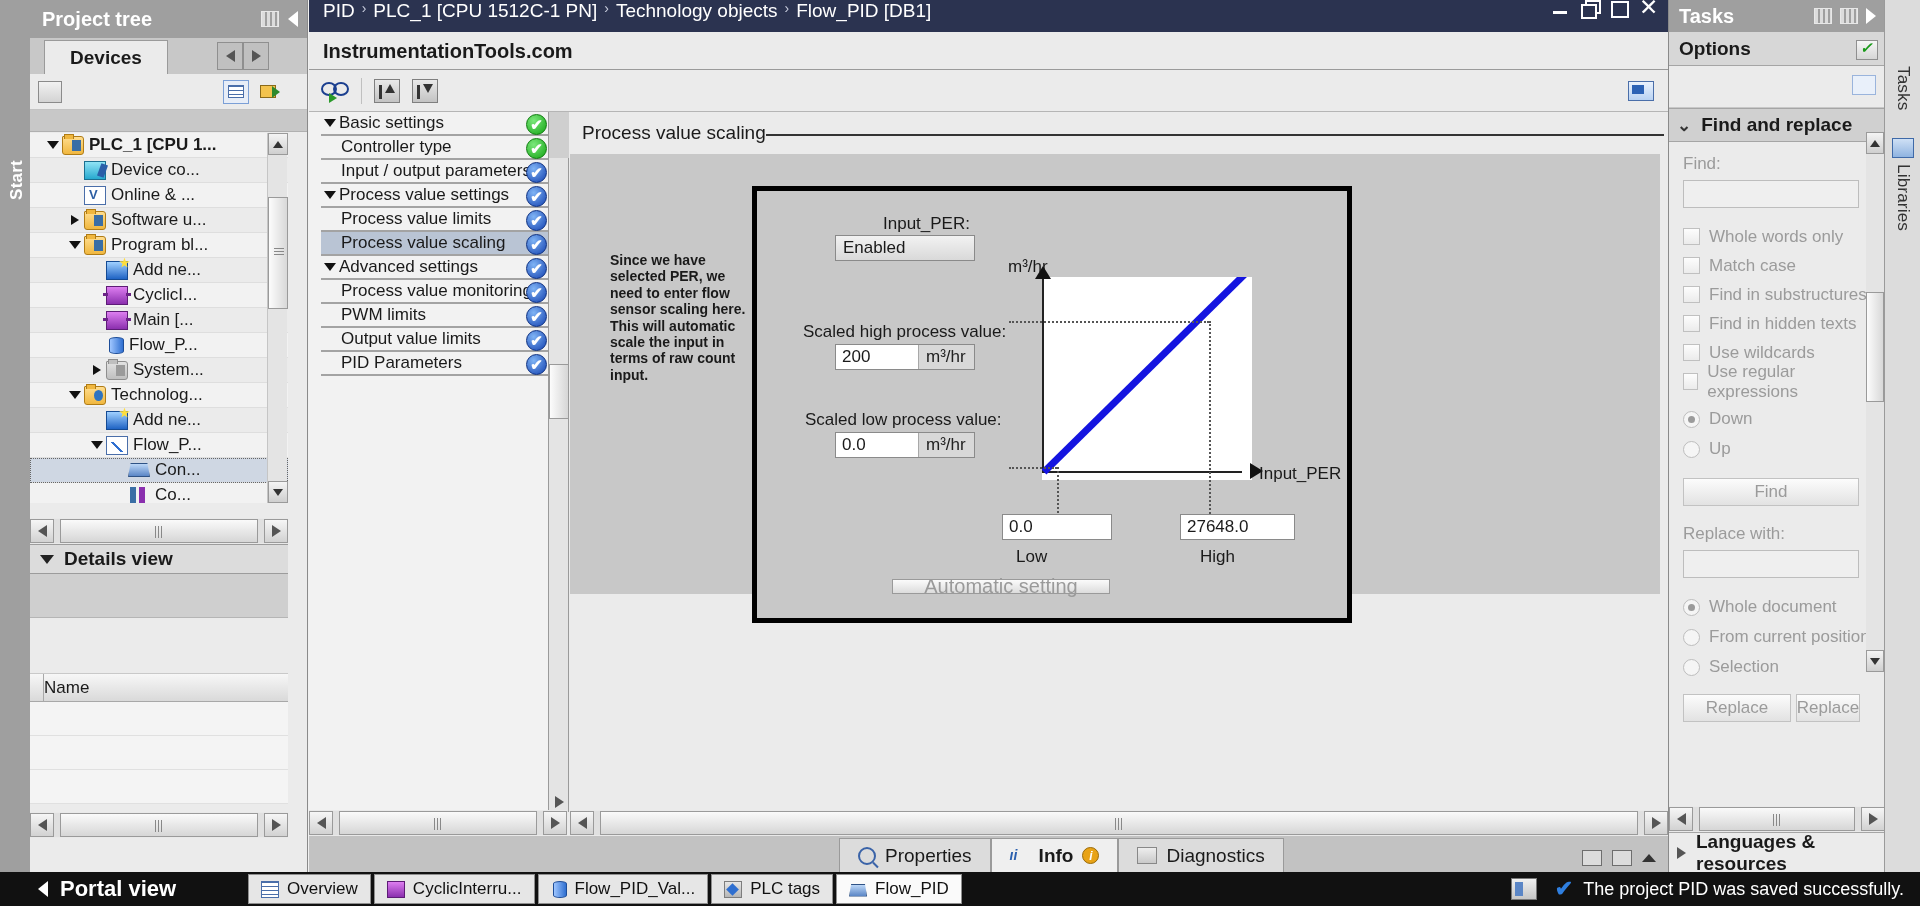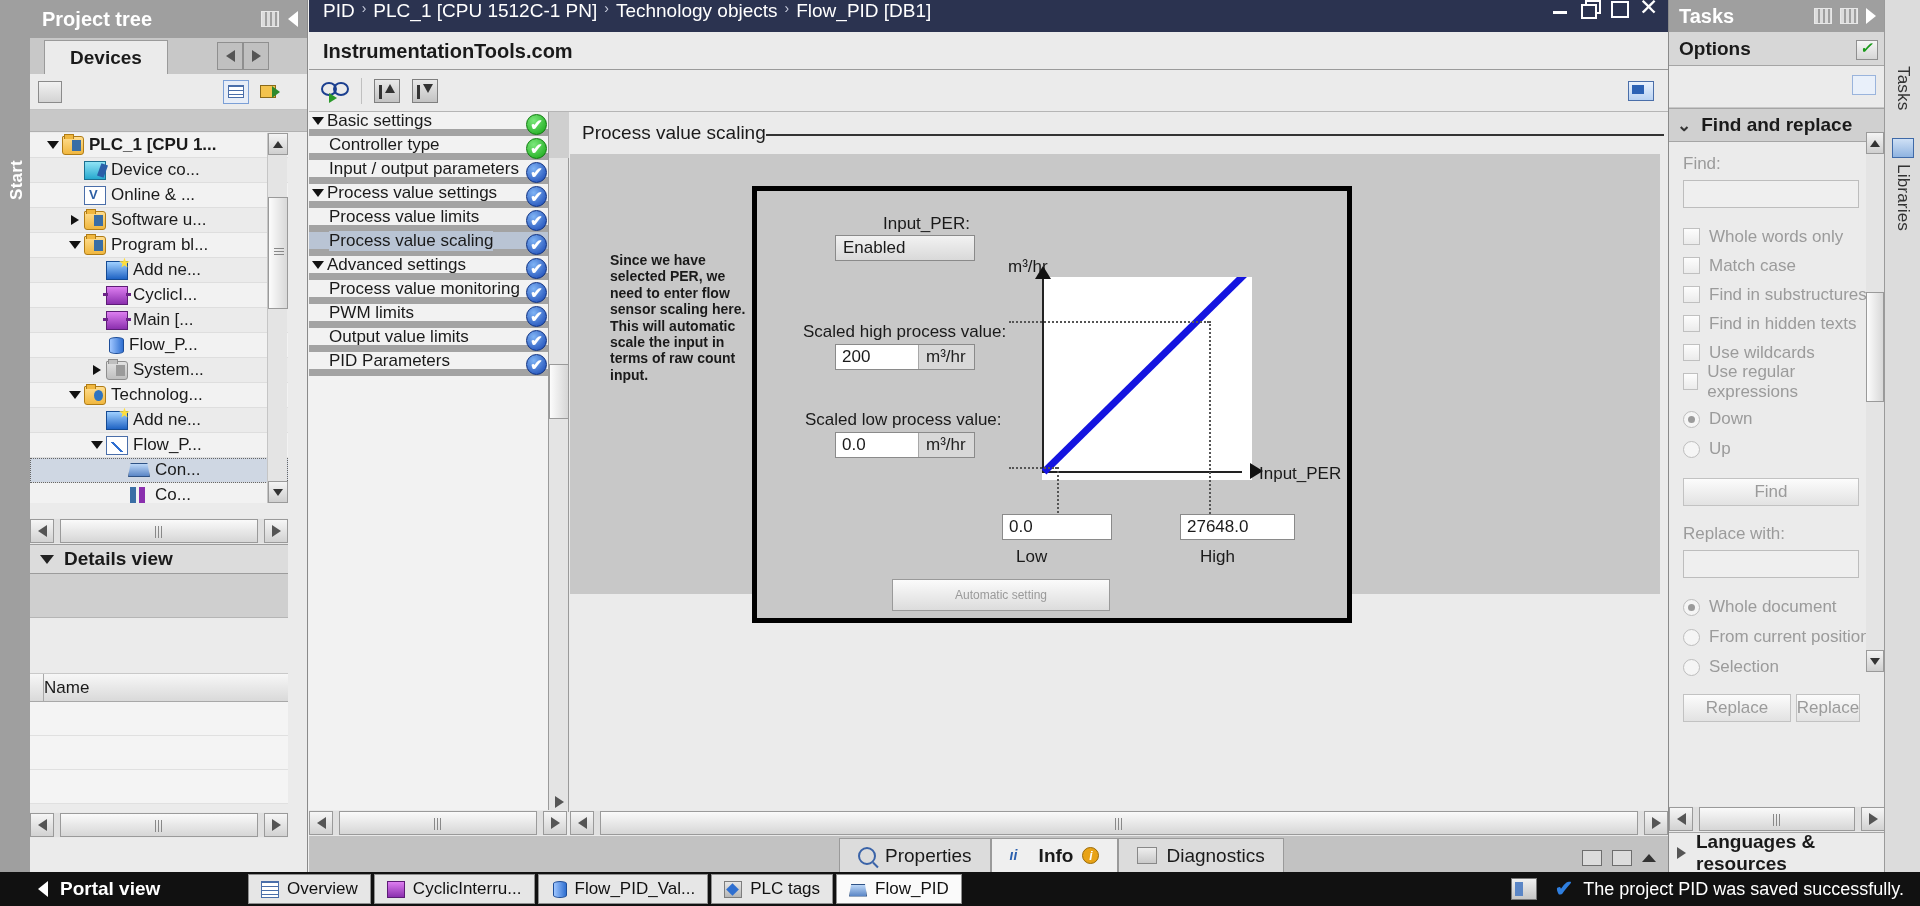--- a/index.html
+++ b/index.html
@@ -200,21 +200,21 @@
   .updn .bar{position:absolute;left:4px;top:5px;width:3px;height:14px;background:#333;}
   .edtoolbar .farright{position:absolute;right:14px;display:flex;align-items:center;}
   .monico{width:26px;height:20px;border:1px solid #4a6ea9;background:linear-gradient(#eaf2fd,#b9d2f2);position:relative;}
   .monico:after{content:"";position:absolute;left:3px;top:3px;width:12px;height:9px;background:#2c62b5;}
 
   
   .navlist{ position:absolute; left:0; top:112px; width:240px; bottom:60px; background:#f2f2f2;
      border-right:1px solid #9a9a9a;}
   .nrow{
     height:24px; display:flex; align-items:center; font-size:17px; white-space:nowrap;
-    border-bottom:7px solid #a3a3a3; position:relative;
+    border-bottom:2px solid #a3a3a3; position:relative;margin-left:12px;
   }
   .nrow .exp{width:18px;display:flex;align-items:center;justify-content:center;}
   .nrow .exp .dn{width:0;height:0;border-left:6px solid transparent;border-right:6px solid transparent;border-top:8px solid #111;}
   .nrow.child{ padding-left:20px;}
   .nrow.sel{ background:#b9c4d4;}
   .nrow.sel .t{ background:#b9c4d4;}
 
   .statuscol{ position:absolute; left:214px; top:112px; width:26px; bottom:60px;}
   .dot{ position:absolute; left:3px; width:21px;height:21px;border-radius:50%;
         display:flex;align-items:center;justify-content:center;}
@@ -250,23 +250,23 @@
     display:flex; align-items:center; font-size:17px;
   }
   .field .val{ padding-left:6px; flex:1;}
   .field .unit{ width:56px; background:#d8d8d8; border-left:1px solid #a8a8a8; height:100%;
                 display:flex; align-items:center; padding-left:7px; color:#222;}
   .combo{
     position:absolute; height:26px; background:linear-gradient(#f2f2f2,#d9d9d9);
     border:1px solid #8a8a8a; display:flex; align-items:center; padding-left:7px; font-size:17px;
   }
   .autobtn{
-    position:absolute; height:32px; background:linear-gradient(#fbfbfb,#dcdcdc);
+    position:absolute; height:15px; background:linear-gradient(#fbfbfb,#dcdcdc);
     border:1px solid #9a9a9a; display:flex;align-items:center;justify-content:center;
-    color:#9a9a9a; font-size:12px;
+    color:#9a9a9a; font-size:20px;
   }
   .graph{ position:absolute; background:#fff; }
   .dash-h{position:absolute;height:0;border-top:2px dotted #555;}
   .dash-v{position:absolute;width:0;border-left:2px dotted #555;}
 
   
   .cont-hsb{position:absolute;left:261px;bottom:36px;right:0;height:26px;background:#e9e9e9;display:flex;align-items:center;}
   .nav-hsb{position:absolute;left:0;bottom:36px;width:258px;height:26px;background:#e9e9e9;display:flex;align-items:center;}
   .infobar{
     position:absolute; left:0; bottom:0; right:0; height:36px; background:#c2c2c2;
@@ -341,21 +341,21 @@
   .rr-ico.tasks{background:linear-gradient(#f6f6f6,#d6d6d6);border:1px solid #8f8f8f;position:relative;}
   .rr-ico.tasks:after{content:"✓";position:absolute;left:3px;top:-2px;color:#1a9a1a;font-size:15px;font-weight:bold;}
   .rr-ico.lib{background:linear-gradient(#cfe0f5,#8fb3e0);border:1px solid #3f6aa8;}
 
   
   .taskbar{
     position:absolute; left:0; bottom:0; width:1920px; height:34px; background:#111;
     display:flex; align-items:center;
   }
   .portal{
-    display:flex; align-items:center; gap:12px; color:#fff; font-weight:bold; font-size:19px;
+    display:flex; align-items:center; gap:12px; color:#fff; font-weight:bold; font-size:22px;
     padding-left:38px; width:248px;
   }
   .portal .la{width:0;height:0;border-top:8px solid transparent;border-bottom:8px solid transparent;border-right:10px solid #fff;}
   .tbtn{
     height:30px; min-width:0; background:#e6e6e6; border:1px solid #8f8f8f; margin-right:3px;
     display:flex; align-items:center; gap:8px; padding:0 12px; font-size:17px; color:#111;
     white-space:nowrap;
   }
   .tbtn.active{background:#fafafa;}
   .tb-i{width:18px;height:17px;position:relative;flex:none;}

